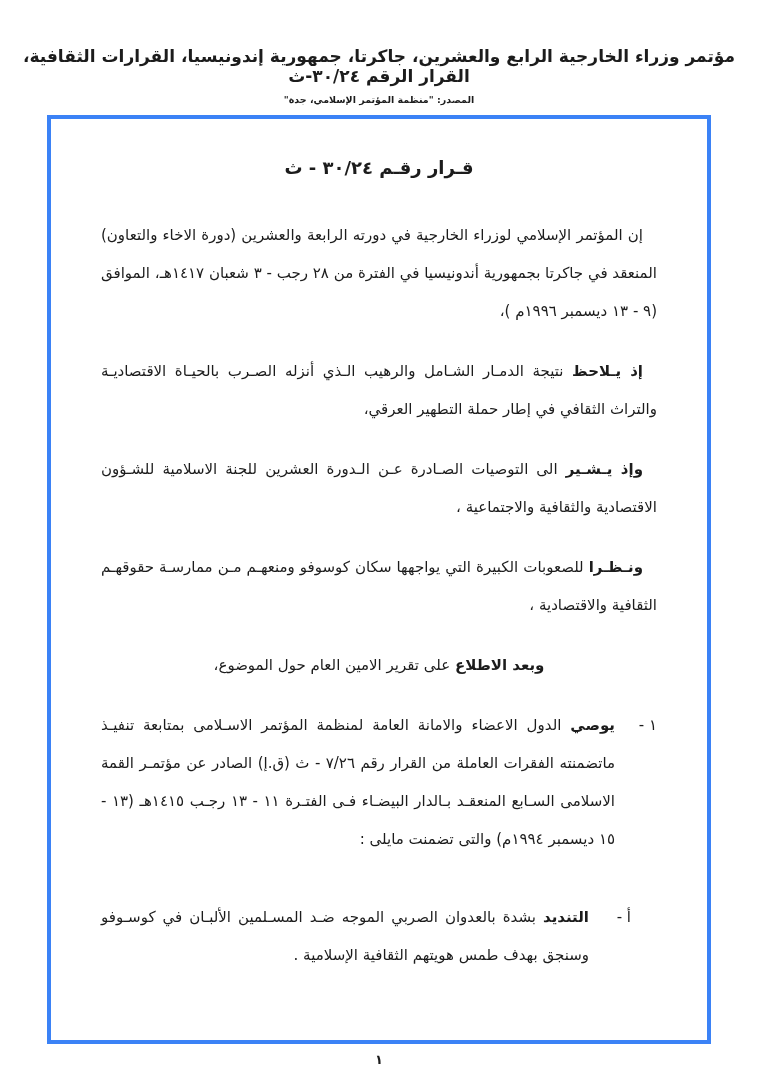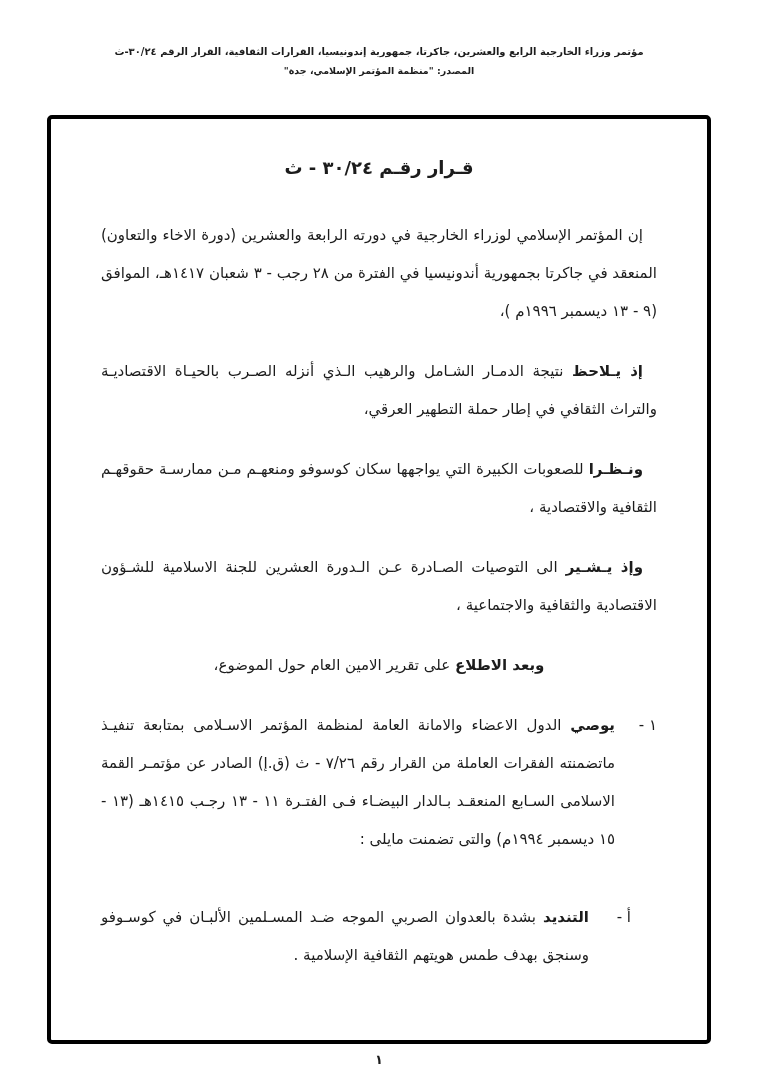--- a/index.html
+++ b/index.html
@@ -2,26 +2,26 @@
 <html lang="ar"><head>
 <meta charset="utf-8">
 <style>
   * { margin:0; padding:0; box-sizing:border-box; }
   html,body { background:#ffffff; }
   body {
     width:758px; height:1078px; position:relative; overflow:hidden;
     font-family:"DejaVu Sans", sans-serif; color:#1c1c1c;
   }
   .header { position:absolute; top:46px; left:0; width:758px; text-align:center; direction:rtl; }
-  .header .l1 { font-size:10px; font-weight:bold; letter-spacing:0; }
+  .header .l1 { font-size:17px; font-weight:bold; letter-spacing:0; }
   .header .l2 { font-size:9.5px; font-weight:bold; margin-top:8px; }
 
   .frame {
     position:absolute; left:47px; top:115px; width:664px; height:929px;
-    border:4px solid #000000; border-radius:5px; background:#ffffff;
+    border:4px solid #3b82f6; border-radius:0; background:#ffffff;
   }
   .content { direction:rtl; padding:38px 50px 0 50px; text-align:justify; }
 
   .title1 { text-align:center; font-weight:bold; font-size:18px; letter-spacing:1px; margin-bottom:16px; }
   .title2 { text-align:center; font-weight:bold; font-size:15px; margin-bottom:16px; }
   .title3 { text-align:center; font-weight:bold; font-size:13.5px; }
 
   .body { margin-top:38px; font-size:15px; line-height:38px; }
   .para { margin-bottom:22px; text-indent:14px; }
   .para .lead { font-weight:bold; }
@@ -50,23 +50,23 @@
   <div class="content">
 
     <div class="title1">قـرار رقـم ٣٠/٢٤ - ث</div>
 
     <div class="body">
 
       <p class="para"><span class="lead"></span><span>إن المؤتمر الإسلامي لوزراء الخارجية في دورته الرابعة والعشرين  (دورة الاخاء والتعاون) المنعقد في جاكرتا بجمهورية أندونيسيا في الفترة من ٢٨ رجب  -  ٣  شعبان ١٤١٧هـ، الموافق (٩ - ١٣ ديسمبر ١٩٩٦م )،</span></p>
 
       <p class="para"><span class="lead">إذ يـلاحظ</span><span> نتيجة الدمـار الشـامل والرهيب الـذي أنزله الصـرب بالحيـاة الاقتصاديـة والتراث الثقافي في إطار حملة التطهير العرقي،</span></p>
 
+      <p class="para"><span class="lead">وإذ يـشـير</span><span> الى التوصيات الصـادرة عـن الـدورة العشرين للجنة الاسلامية للشـؤون الاقتصادية والثقافية والاجتماعية ،</span></p>
+
       <p class="para"><span class="lead">ونـظـرا</span><span> للصعوبات الكبيرة التي يواجهها سكان كوسوفو ومنعهـم مـن ممارسـة حقوقهـم الثقافية والاقتصادية ،</span></p>
-
-      <p class="para"><span class="lead">وإذ يـشـير</span><span> الى التوصيات الصـادرة عـن الـدورة العشرين للجنة الاسلامية للشـؤون الاقتصادية والثقافية والاجتماعية ،</span></p>
 
       <p class="para centered"><span class="lead">وبعد الاطلاع</span><span> على تقرير الامين العام حول الموضوع،</span></p>
 
       <div class="item">
         <span class="num">١ -</span>
         <span class="txt"><span class="lead">يوصي</span><span> الدول الاعضاء والامانة العامة لمنظمة المؤتمر الاسـلامى بمتابعة تنفيـذ ماتضمنته الفقرات العاملة من القرار رقم ٧/٢٦ - ث (ق.إ) الصادر عن مؤتمـر القمة الاسلامى السـابع المنعقـد بـالدار البيضـاء فـى الفتـرة ١١ - ١٣ رجـب ١٤١٥هـ (١٣ - ١٥ ديسمبر ١٩٩٤م) والتى تضمنت مايلى :</span></span>
       </div>
 
       <div class="item subitem">
         <span class="num">أ  -</span>

